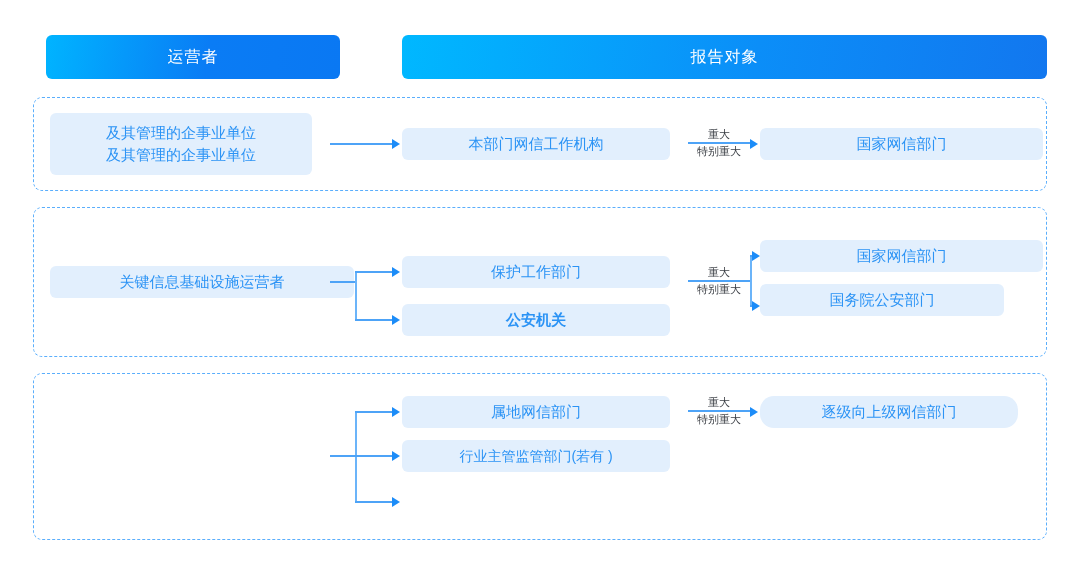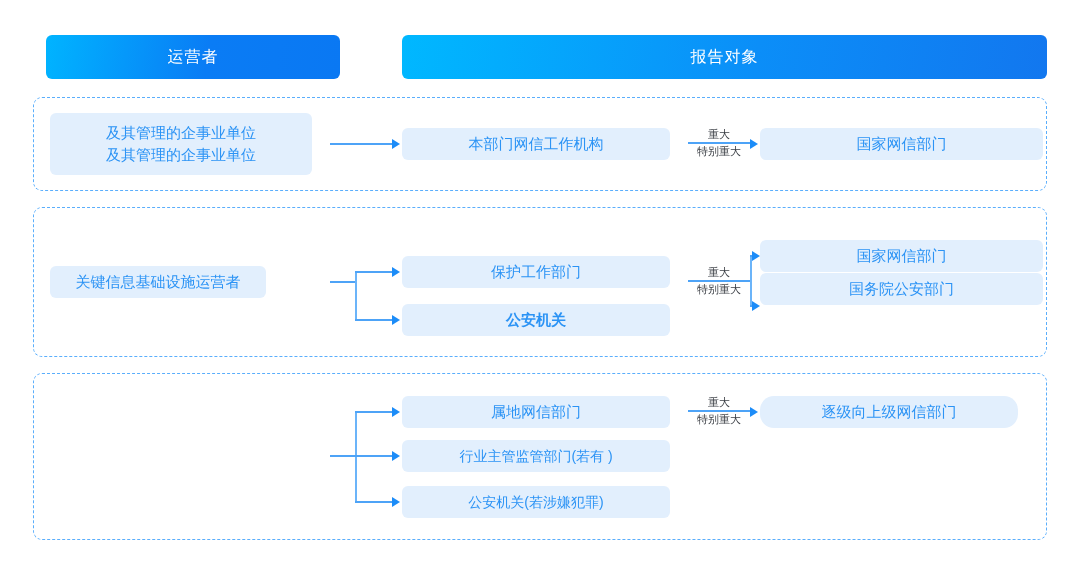--- a/index.html
+++ b/index.html
@@ -82,21 +82,21 @@
     <div class="t">重大</div>
     <div class="bar"></div>
     <div class="t">特别重大</div>
   </div>
   <div class="arw" style="left:750px; top:139px;"></div>
 
   <div class="node n-right" style="left:760px; top:128px; width:283px; height:32px;">国家网信部门</div>
 
   <div class="grp grp-2"></div>
 
-  <div class="node n-left" style="left:50px; top:266px; width:216px; height:32px;">关键信息基础设施运营者</div>
+  <div class="node n-left" style="left:50px; top:266px; width:304px; height:32px;">关键信息基础设施运营者</div>
 
   <div class="hline" style="left:330px; top:281px; width:26px;"></div>
   <div class="vline" style="left:355px; top:271px; height:50px;"></div>
   <div class="hline" style="left:355px; top:271px; width:37px;"></div>
   <div class="arw" style="left:392px; top:267px;"></div>
   <div class="hline" style="left:355px; top:319px; width:37px;"></div>
   <div class="arw" style="left:392px; top:315px;"></div>
 
   <div class="node n-mid" style="left:402px; top:256px; width:268px; height:32px;">保护工作部门</div>
   <div class="node n-mid" style="left:402px; top:304px; width:268px; height:32px;font-weight:bold;">公安机关</div>
@@ -106,37 +106,36 @@
     <div class="bar"></div>
     <div class="t">特别重大</div>
   </div>
   <div class="vline" style="left:750px; top:255px; height:52px;"></div>
   <div class="hline" style="left:750px; top:255px; width:6px;"></div>
   <div class="arw" style="left:752px; top:251px;"></div>
   <div class="hline" style="left:750px; top:305px; width:6px;"></div>
   <div class="arw" style="left:752px; top:301px;"></div>
 
   <div class="node n-right" style="left:760px; top:240px; width:283px; height:32px;">国家网信部门</div>
-  <div class="node n-right" style="left:760px; top:273px; width:283px; height:32px;">国务院公安部门</div>
+  <div class="node n-right" style="left:760px; top:284px; width:244px; height:32px;">国务院公安部门</div>
 
   <div class="grp grp-3"></div>
 
 
   <div class="hline" style="left:330px; top:455px; width:26px;"></div>
   <div class="vline" style="left:355px; top:411px; height:92px;"></div>
   <div class="hline" style="left:355px; top:411px; width:37px;"></div>
   <div class="arw" style="left:392px; top:407px;"></div>
   <div class="hline" style="left:355px; top:455px; width:37px;"></div>
   <div class="arw" style="left:392px; top:451px;"></div>
   <div class="hline" style="left:355px; top:501px; width:37px;"></div>
   <div class="arw" style="left:392px; top:497px;"></div>
 
   <div class="node n-small" style="left:402px; top:440px; width:268px; height:32px;">行业主管监管部门(若有 )</div>
   <div class="node n-mid" style="left:402px; top:396px; width:268px; height:32px;">属地网信部门</div>
-  <div class="node n-small" style="left:402px; top:486px; width:268px; height:32px;">公安机关(若涉嫌犯罪)</div>
 
   <div class="sev" style="left:688px; top:395px;">
     <div class="t">重大</div>
     <div class="bar"></div>
     <div class="t">特别重大</div>
   </div>
   <div class="arw" style="left:750px; top:407px;"></div>
 
   <div class="node n-right" style="left:760px; top:396px; width:258px; height:32px;border-radius:14px;">逐级向上级网信部门</div>
 

